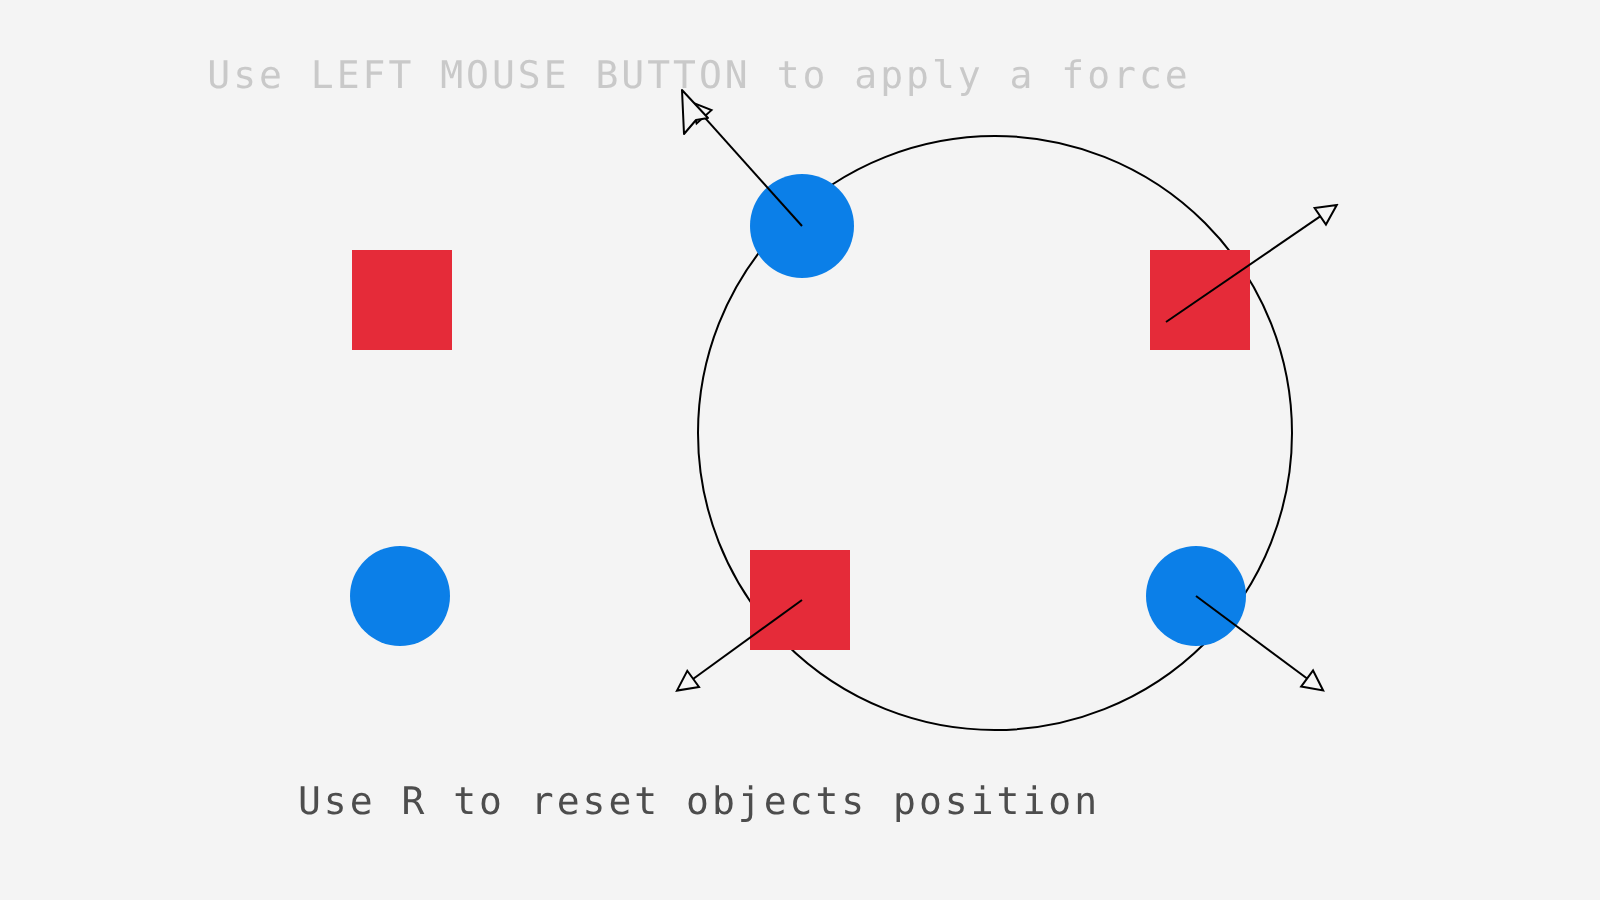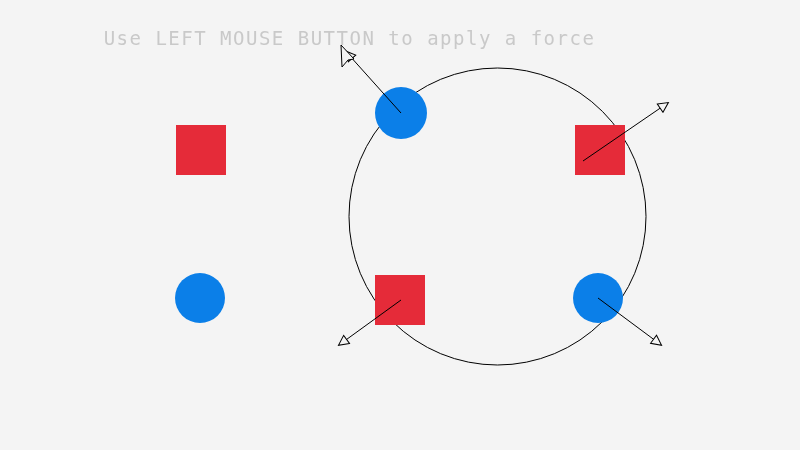--- a/index.html
+++ b/index.html
@@ -74,14 +74,15 @@
     <line x1="583" y1="161" x2="667.5742150155743" y2="103.08504841324807" stroke="#000000" stroke-width="1" marker-end="url(#openarrow)"></line>
 
     <line x1="401" y1="300" x2="339.2877485849948" y2="344.7190227644965" stroke="#000000" stroke-width="1" marker-end="url(#openarrow)"></line>
 
     <line x1="598" y1="298" x2="660.7753053684099" y2="344.63308398796164" stroke="#000000" stroke-width="1" marker-end="url(#openarrow)"></line>
 
     <path d="M 341 45 L 342 67 L 348 60 L 354 59 Z" fill="#f4f4f4" stroke="#000000" stroke-width="1" stroke-linejoin="round"></path>
 
   </svg>
 
+  <div class="hint" id="hint-bottom" style="color: rgb(77, 77, 77);">Use R to reset objects position</div>
 
 </div>
 
 </body></html>

